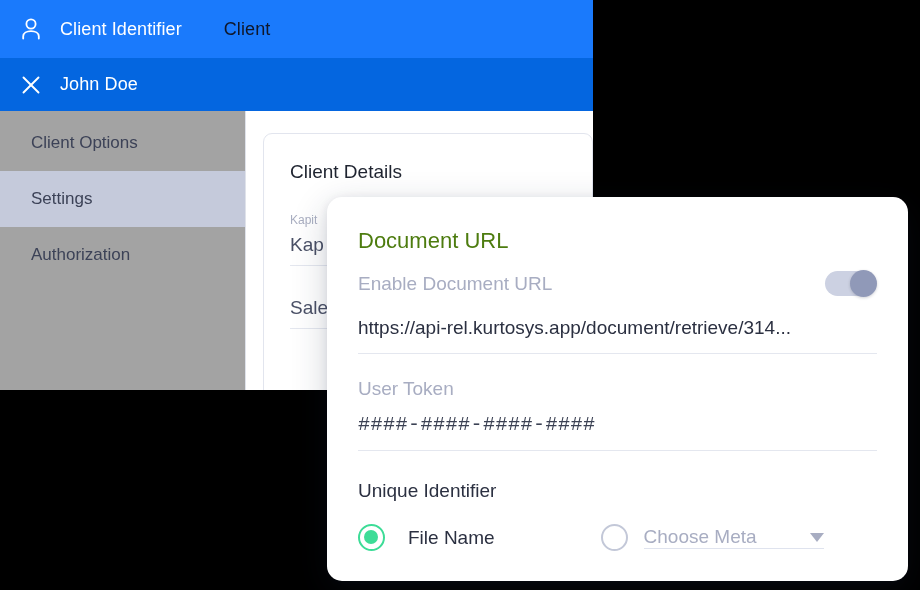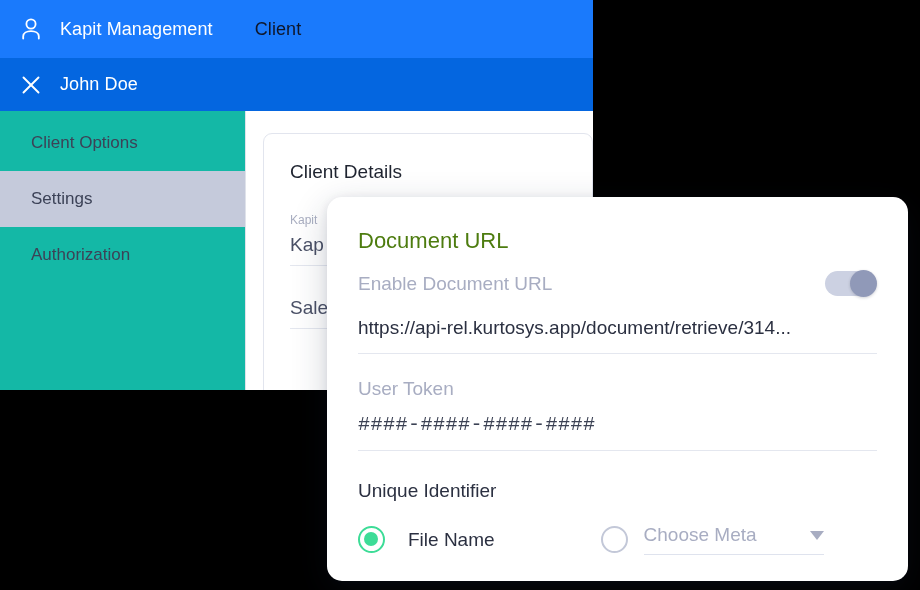--- a/index.html
+++ b/index.html
@@ -87,21 +87,21 @@
     width: 593px;
     height: 279px;
     background: #ffffff;
     display: flex;
   }
 
   
   #sidebar {
     width: 247px;
     height: 279px;
-    background: #14b8a6;
+    background: #a3a3a3;
     border-right: 1px solid #dfe2ea;
     box-sizing: border-box;
     padding-top: 4px;
   }
   .side-item {
     height: 56px;
     display: flex;
     align-items: center;
     padding-left: 31px;
     font-size: 17px;
@@ -271,21 +271,21 @@
     margin-left: 23px;
     white-space: nowrap;
   }
 
   .meta-select {
     display: flex;
     align-items: center;
     justify-content: space-between;
     width: 180px;
     margin-left: 16px;
-    padding-bottom: 8px;
+    padding-bottom: 0;
     border-bottom: 1px solid #dfe3ee;
   }
   .meta-select .placeholder {
     font-size: 19px;
     color: #a8adc2;
     white-space: nowrap;
   }
   .chev-down {
     width: 0; height: 0;
     border-left: 7px solid transparent;
@@ -301,21 +301,21 @@
 
 <div id="app-window">
 
   <div id="topbar">
     <span>
       <svg class="person-icon" viewBox="0 0 26 26" fill="none" stroke="#ffffff" stroke-width="1.8" stroke-linecap="round" stroke-linejoin="round">
         <circle cx="13" cy="8" r="4.6"></circle>
         <path d="M5.2 22.5v-2.2c0-3.2 3.5-5.2 7.8-5.2s7.8 2 7.8 5.2v2.2"></path>
       </svg>
     </span>
-    <span class="crumb-main">Kapit Management</span>
+    <span class="crumb-main">Client Identifier</span>
     <span class="crumb-sub">Client</span>
   </div>
 
   <div id="clientbar">
     <span>
       <svg class="close-icon" viewBox="0 0 24 24" fill="none" stroke="#ffffff" stroke-width="1.9" stroke-linecap="round">
         <line x1="4.5" y1="4.5" x2="19.5" y2="19.5"></line>
         <line x1="19.5" y1="4.5" x2="4.5" y2="19.5"></line>
       </svg>
     </span>

